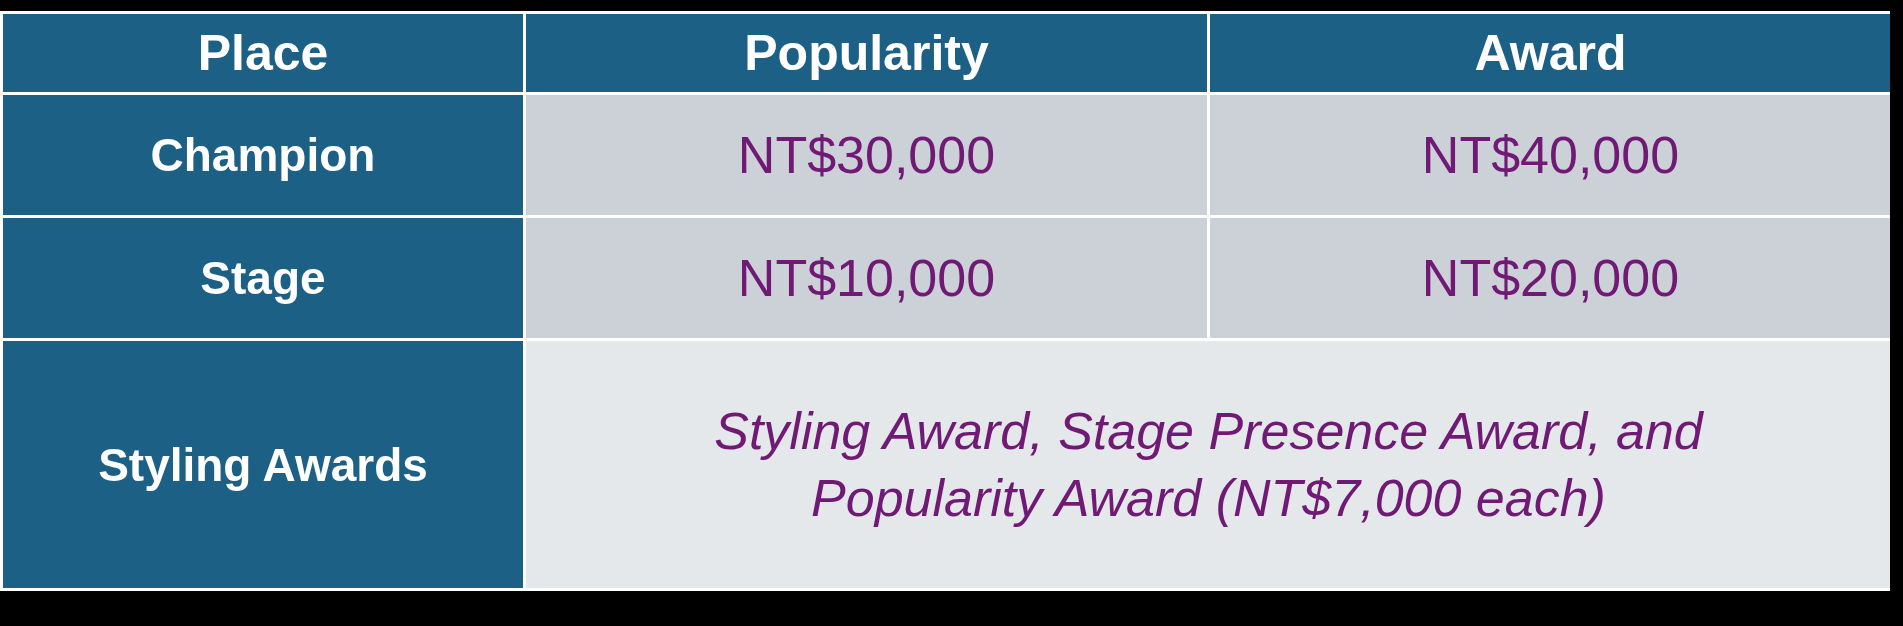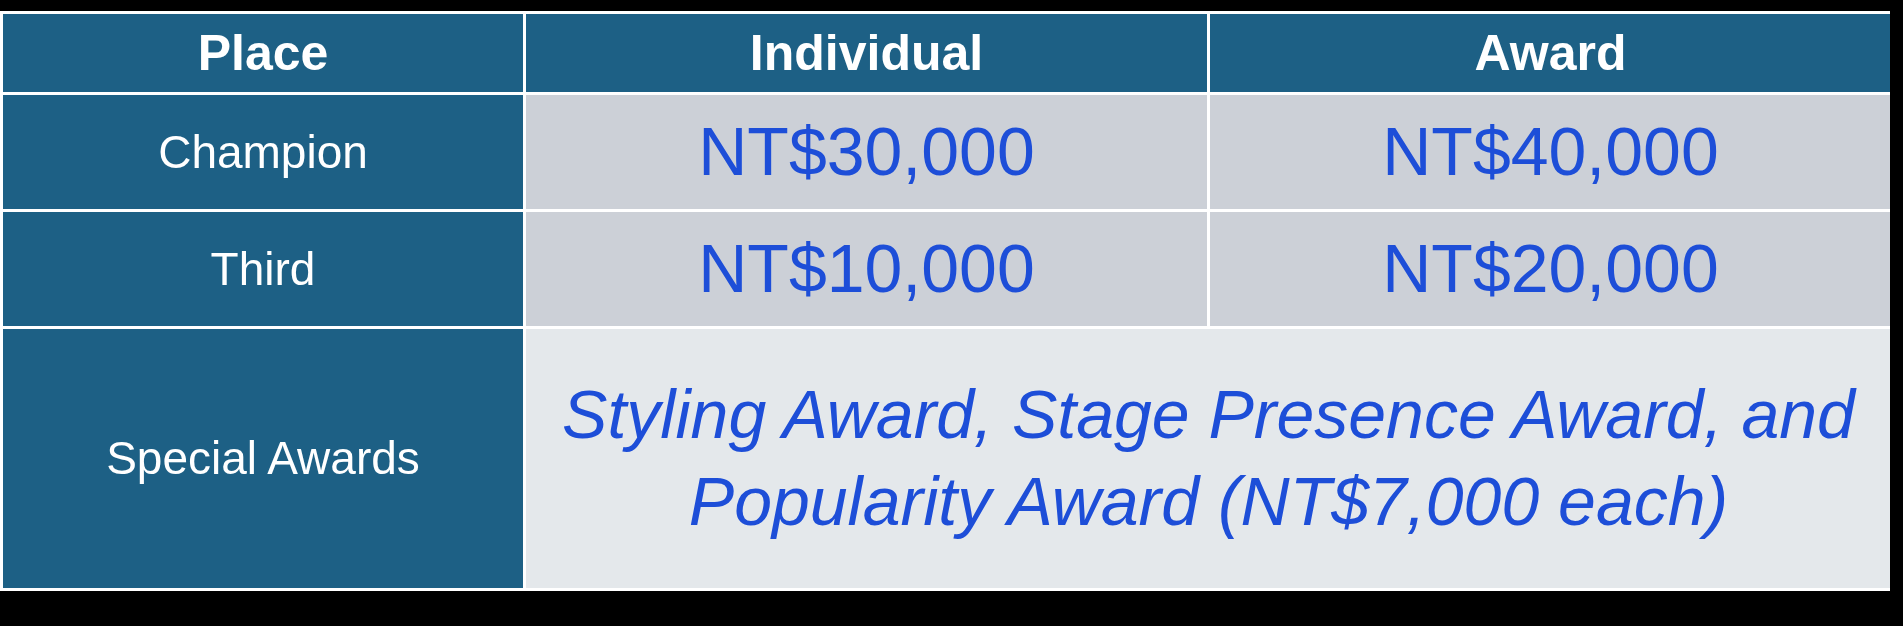--- a/index.html
+++ b/index.html
@@ -54,30 +54,30 @@
     font-size: 50px;
     line-height: 1.0;
     letter-spacing: 0px;
     height: 78px;
   }
 
   
   .place-cell {
     background: #1d6085;
     color: #ffffff;
-    font-weight: normal;
+    font-weight: bold;
     font-size: 46px;
     line-height: 1.0;
   }
 
   
   .val-cell {
-    color: #1d4ed8;
+    color: #701a75;
     font-weight: normal;
-    font-size: 68px;
+    font-size: 52px;
     line-height: 1.05;
   }
   .band-dark  { background: #ccd0d7; }
   .band-light { background: #e4e8eb; }
 
   .row-std  { height: 79px; }
   .row-last { height: 160px; }
 
   .special-text {
     display: block;
@@ -116,41 +116,41 @@
 
   <table id="award-table">
     <colgroup>
       <col class="col-place">
       <col class="col-ind">
       <col class="col-grp">
     </colgroup>
     <thead>
       <tr>
         <th class="hdr-cell">Place</th>
-        <th class="hdr-cell">Individual</th>
+        <th class="hdr-cell">Popularity</th>
         <th class="hdr-cell">Award</th>
       </tr>
     </thead>
     <tbody>
 
       <tr class="row-std">
         <td class="place-cell">Champion</td>
         <td class="val-cell band-dark">NT$30,000</td>
         <td class="val-cell band-dark">NT$40,000</td>
       </tr>
 
 
       <tr class="row-std">
-        <td class="place-cell">Third</td>
+        <td class="place-cell">Stage</td>
         <td class="val-cell band-dark">NT$10,000</td>
         <td class="val-cell band-dark">NT$20,000</td>
       </tr>
 
       <tr class="row-last">
-        <td class="place-cell">Special Awards</td>
+        <td class="place-cell">Styling Awards</td>
         <td class="val-cell band-light" colspan="2">
           <span class="special-text">
             <span class="special-line">Styling Award, Stage Presence Award, and</span>
             <span class="special-line">Popularity Award (NT$7,000 each)</span>
           </span>
         </td>
       </tr>
 
     </tbody>
   </table>

